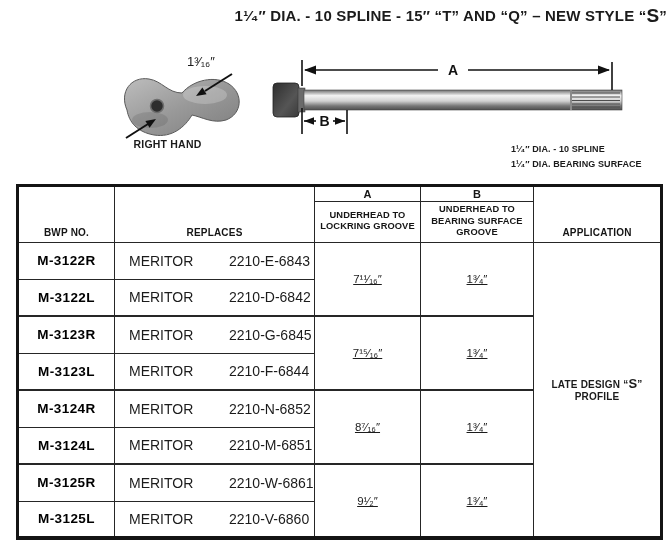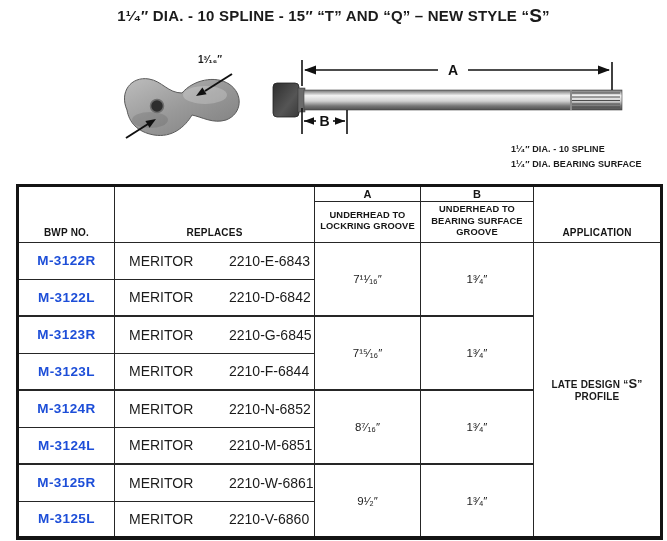--- a/index.html
+++ b/index.html
@@ -6,28 +6,28 @@
   body{
     width:667px;height:541px;position:relative;overflow:hidden;
     background:#ffffff;
     font-family:"Liberation Sans","DejaVu Sans",sans-serif;
     color:#1b1b1b;
     -webkit-font-smoothing:antialiased;
   }
   
   .page-title{
     position:absolute;top:7px;left:0;width:667px;
-    text-align:center;font-weight:bold;font-size:15px;letter-spacing:.2px;
+    text-align:right;font-weight:bold;font-size:15px;letter-spacing:.2px;
     white-space:nowrap;
   }
   .page-title .big-s{font-size:19px;line-height:15px;vertical-align:-1px;}
   
   .illustration{position:absolute;left:0;top:50px;width:667px;height:135px;}
   .cam-dim-label{
-    position:absolute;left:198px;top:54px;font-weight:bold;font-size:10px;
+    position:absolute;left:187px;top:54px;font-weight:normal;font-size:13px;
   }
   .cam-caption{
     position:absolute;left:85px;top:137px;width:165px;text-align:center;
     font-weight:bold;font-size:10.5px;line-height:14px;letter-spacing:.2px;
   }
   .shaft-notes{
     position:absolute;left:511px;top:142px;
     font-weight:bold;font-size:9px;line-height:15px;letter-spacing:.1px;
     white-space:nowrap;
   }
@@ -42,27 +42,27 @@
     border:1.5px solid #262626;padding:0;overflow:hidden;
   }
   .col-bwp{width:97px;}  .col-repl{width:200px;}
   .col-a{width:106px;}   .col-b{width:113px;}   .col-app{width:128px;}
   tr.hrow1{height:16px;} tr.hrow2{height:33px;margin-top:40px;} tr.drow{height:37px;}
   .parts-table th{font-weight:bold;color:#151515;}
   th.h-main{vertical-align:bottom;text-align:center;font-size:10px;padding-bottom:4px;letter-spacing:.2px;}
   th.h-ab{font-size:11px;text-align:center;vertical-align:middle;}
   th.h-sub{font-size:9.3px;line-height:11.5px;text-align:center;vertical-align:middle;padding:2px 2px 3px 2px;letter-spacing:.1px;}
   td.bwp-cell{
-    text-align:center;font-weight:bold;font-size:13.5px;letter-spacing:.4px;color:#1d4ed8;
+    text-align:center;font-weight:bold;font-size:13.5px;letter-spacing:.4px;color:#000000;
   }
   td.repl-cell{font-size:14px;}
   .repl-wrap{display:flex;align-items:center;padding-left:14px;}
   .repl-brand{display:inline-block;width:100px;}
   .repl-part{display:inline-block;}
-  td.dim-cell{text-align:center;font-size:11.5px;}
+  td.dim-cell{text-align:center;font-size:11.5px;text-decoration:underline;}
   td.app-cell{text-align:center;font-weight:bold;font-size:10px;letter-spacing:.2px;}
   td.app-cell .big-s{font-size:13px;}
   tr.group-start td{border-top-width:2.5px;}
 </style>
 </head>
 <body>
 
 <div class="page-title"><span>1¹⁄₄″ DIA. - 10 SPLINE - 15″ “T” AND “Q” – NEW STYLE “</span><span class="big-s">S</span><span>”</span></div>
 
 <svg class="illustration" viewBox="0 0 667 135" xmlns="http://www.w3.org/2000/svg">
@@ -138,20 +138,21 @@
     <line x1="333" y1="71" x2="345" y2="71" stroke-width="1.6"></line>
     <polygon points="304,71 314,67.2 314,74.8" stroke="none"></polygon>
     <polygon points="345,71 335,67.2 335,74.8" stroke="none"></polygon>
     <text x="324.5" y="76" text-anchor="middle" font-size="14" font-weight="bold" font-family="Liberation Sans, DejaVu Sans, sans-serif" stroke="none">B</text>
   </g>
 </svg>
 
 <div class="cam-dim-label">1³⁄₁₆″</div>
 
 <div class="cam-caption">
+  <div>RIGHT HAND</div>
 </div>
 
 <div class="shaft-notes">
   <div>1¹⁄₄″ DIA. - 10 SPLINE</div>
   <div>1¹⁄₄″ DIA. BEARING SURFACE</div>
 </div>
 
 <table class="parts-table">
   <colgroup>
     <col class="col-bwp">

